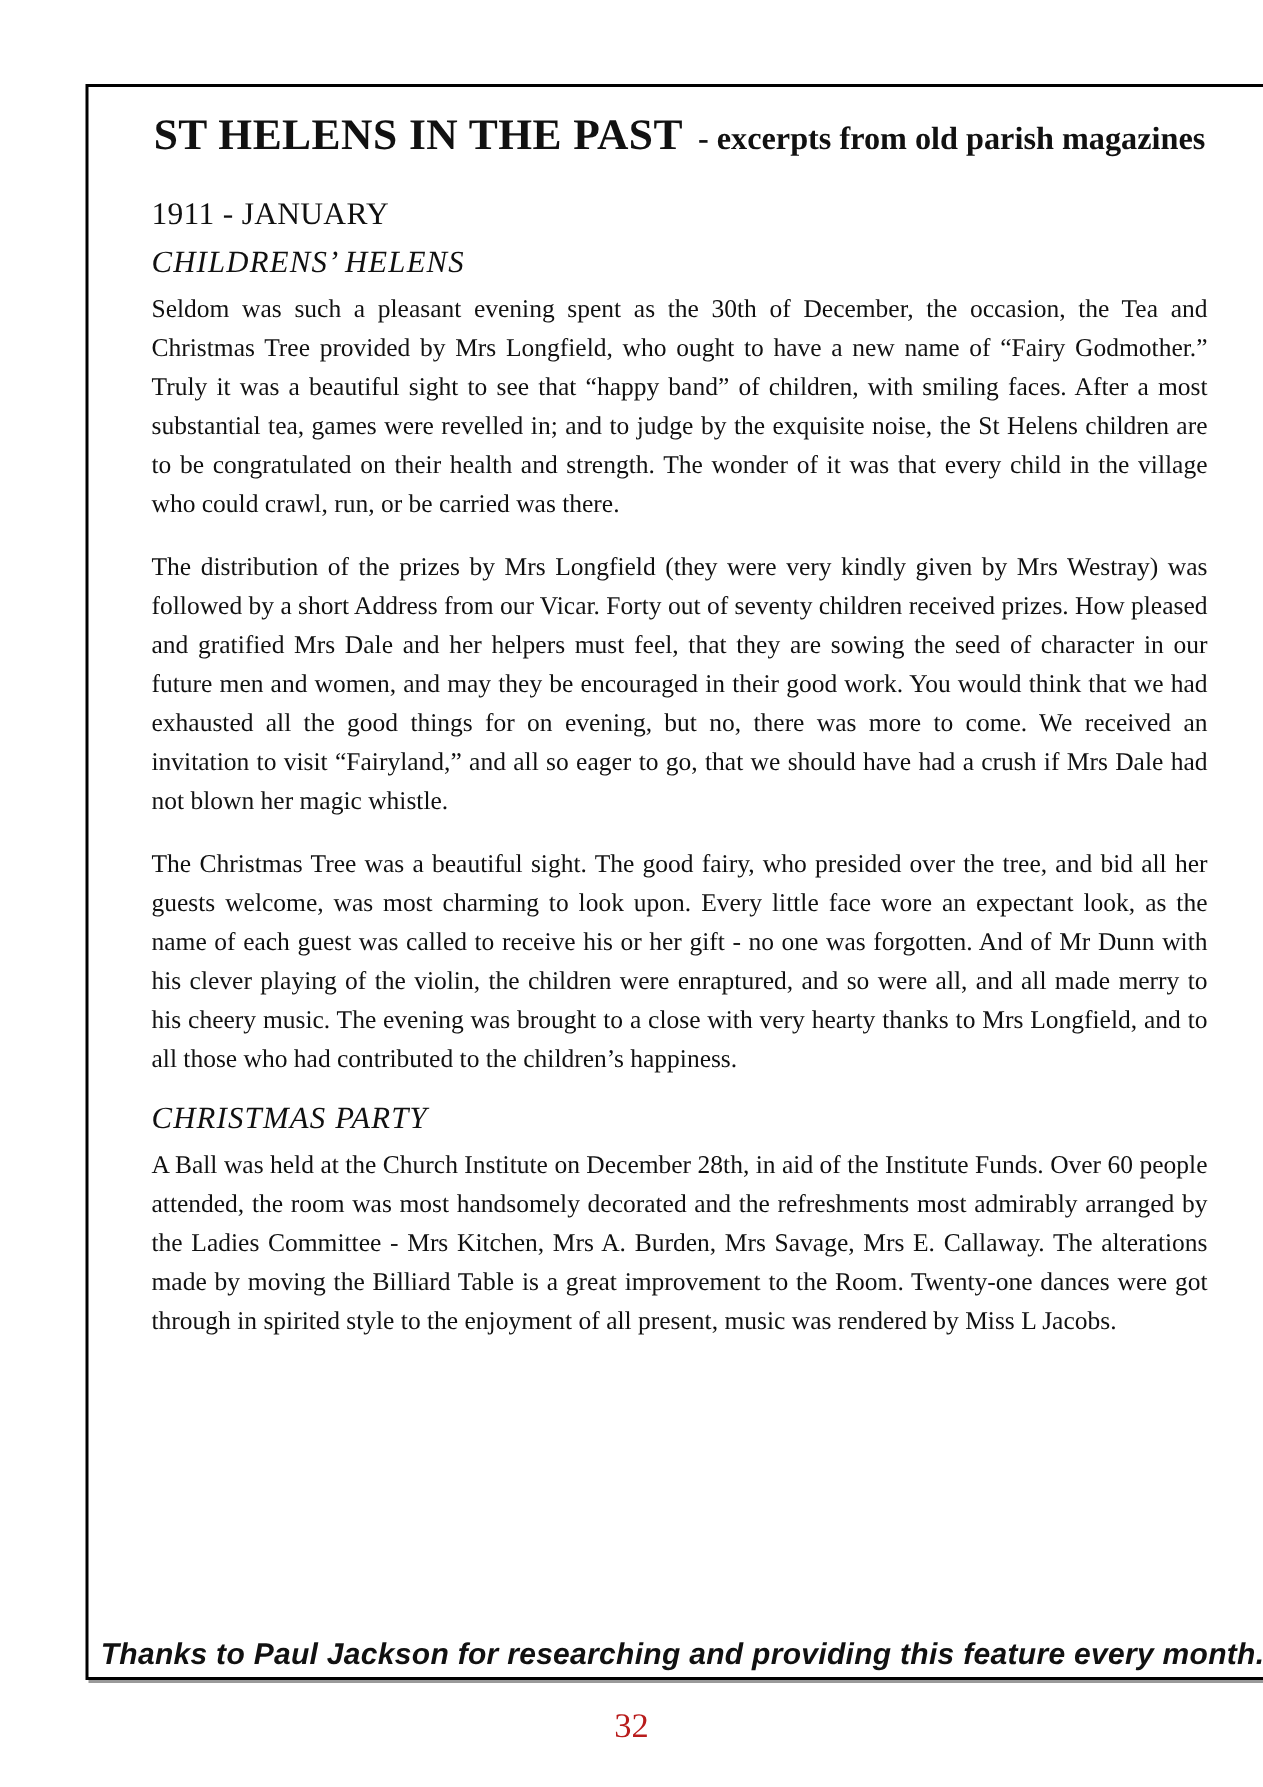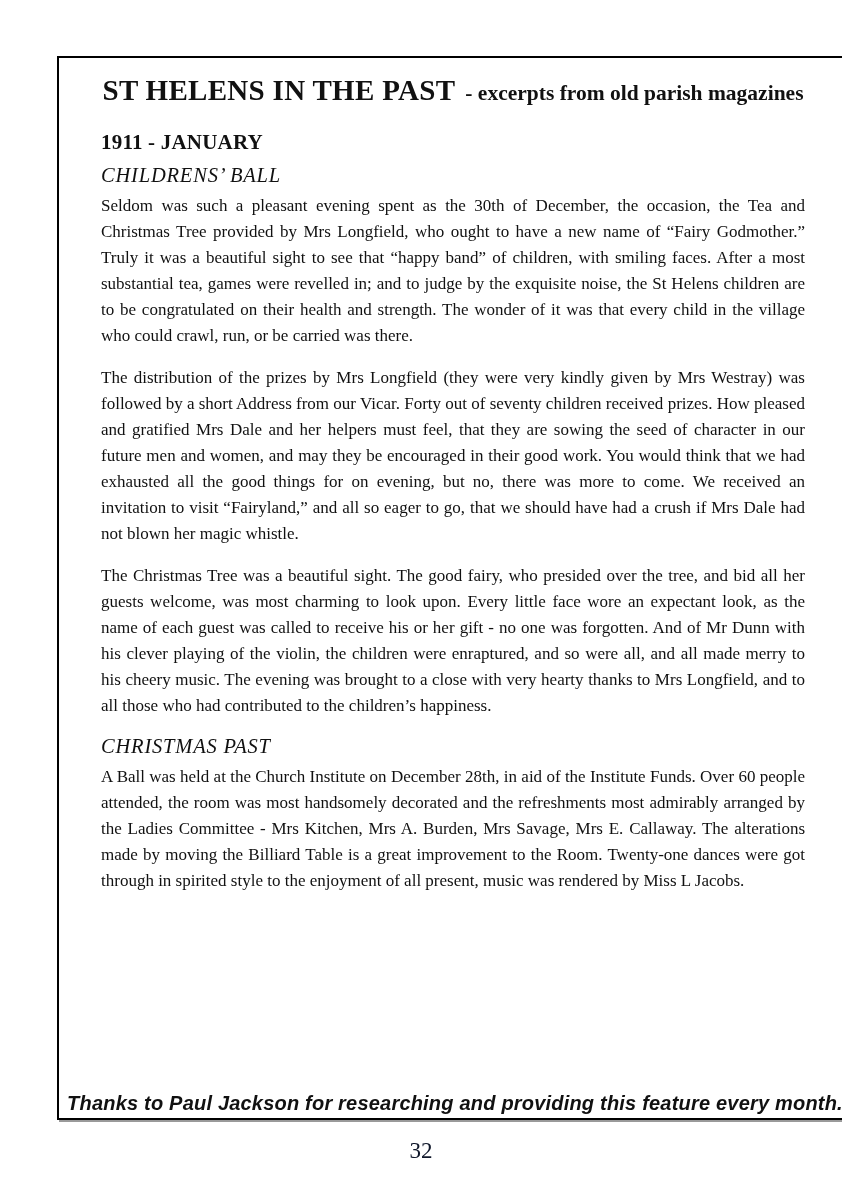--- a/index.html
+++ b/index.html
@@ -37,21 +37,21 @@
     font-weight: bold;
     letter-spacing: 0.3px;
   }
   .title-suffix {
     font-size: 21.5px;
     font-weight: bold;
     margin-left: 6px;
   }
   .date-heading {
     font-size: 21px;
-    font-weight: bold;
+    font-weight: normal;
     margin: 23px 0 0 0;
     letter-spacing: 0.2px;
   }
   .section-heading {
     font-size: 20.5px;
     font-style: italic;
     font-weight: normal;
     letter-spacing: 0.8px;
     margin: 9px 0 0 0;
   }
@@ -76,44 +76,44 @@
     font-size: 20px;
     letter-spacing: 0.2px;
   }
   .page-number {
     position: absolute;
     top: 1138px;
     left: 0;
     width: 842px;
     text-align: center;
     font-size: 23px;
-    color: #0f172a;
+    color: #b91c1c;
   }
 </style>
 </head>
 <body>
 
 <div class="content-frame">
 
   <div class="title-line">
     <span class="title-main">ST HELENS IN THE PAST</span>
     <span class="title-suffix">- excerpts from old parish magazines</span>
   </div>
 
   <div class="date-heading">1911 - JANUARY</div>
 
-  <div class="section-heading">CHILDRENS’ BALL</div>
+  <div class="section-heading">CHILDRENS’ HELENS</div>
 
   <p class="para">Seldom was such a pleasant evening spent as the 30th of December, the occasion, the Tea and Christmas Tree provided by Mrs Longfield, who ought to have a new name of “Fairy Godmother.” Truly it was a beautiful sight to see that “happy band” of children, with smiling faces. After a most substantial tea, games were revelled in; and to judge by the exquisite noise, the St Helens children are to be congratulated on their health and strength. The wonder of it was that every child in the village who could crawl, run, or be carried was there.</p>
 
   <p class="para">The distribution of the prizes by Mrs Longfield (they were very kindly given by Mrs Westray) was followed by a short Address from our Vicar. Forty out of seventy children received prizes. How pleased and gratified Mrs Dale and her helpers must feel, that they are sowing the seed of character in our future men and women, and may they be encouraged in their good work. You would think that we had exhausted all the good things for on evening, but no, there was more to come. We received an invitation to visit “Fairyland,” and all so eager to go, that we should have had a crush if Mrs Dale had not blown her magic whistle.</p>
 
   <p class="para">The Christmas Tree was a beautiful sight. The good fairy, who presided over the tree, and bid all her guests welcome, was most charming to look upon. Every little face wore an expectant look, as the name of each guest was called to receive his or her gift - no one was forgotten. And of Mr Dunn with his clever playing of the violin, the children were enraptured, and so were all, and all made merry to his cheery music. The evening was brought to a close with very hearty thanks to Mrs Longfield, and to all those who had contributed to the children’s happiness.</p>
 
-  <div class="section-heading">CHRISTMAS PAST</div>
+  <div class="section-heading">CHRISTMAS PARTY</div>
 
   <p class="para last">A Ball was held at the Church Institute on December 28th, in aid of the Institute Funds. Over 60 people attended, the room was most handsomely decorated and the refreshments most admirably arranged by the Ladies Committee - Mrs Kitchen, Mrs A. Burden, Mrs Savage, Mrs E. Callaway. The alterations made by moving the Billiard Table is a great improvement to the Room. Twenty-one dances were got through in spirited style to the enjoyment of all present, music was rendered by Miss L Jacobs.</p>
 
   <div class="footer-note">Thanks to Paul Jackson for researching and providing this feature every month.</div>
 
 </div>
 
 <div class="page-number">32</div>
 
 </body></html>

